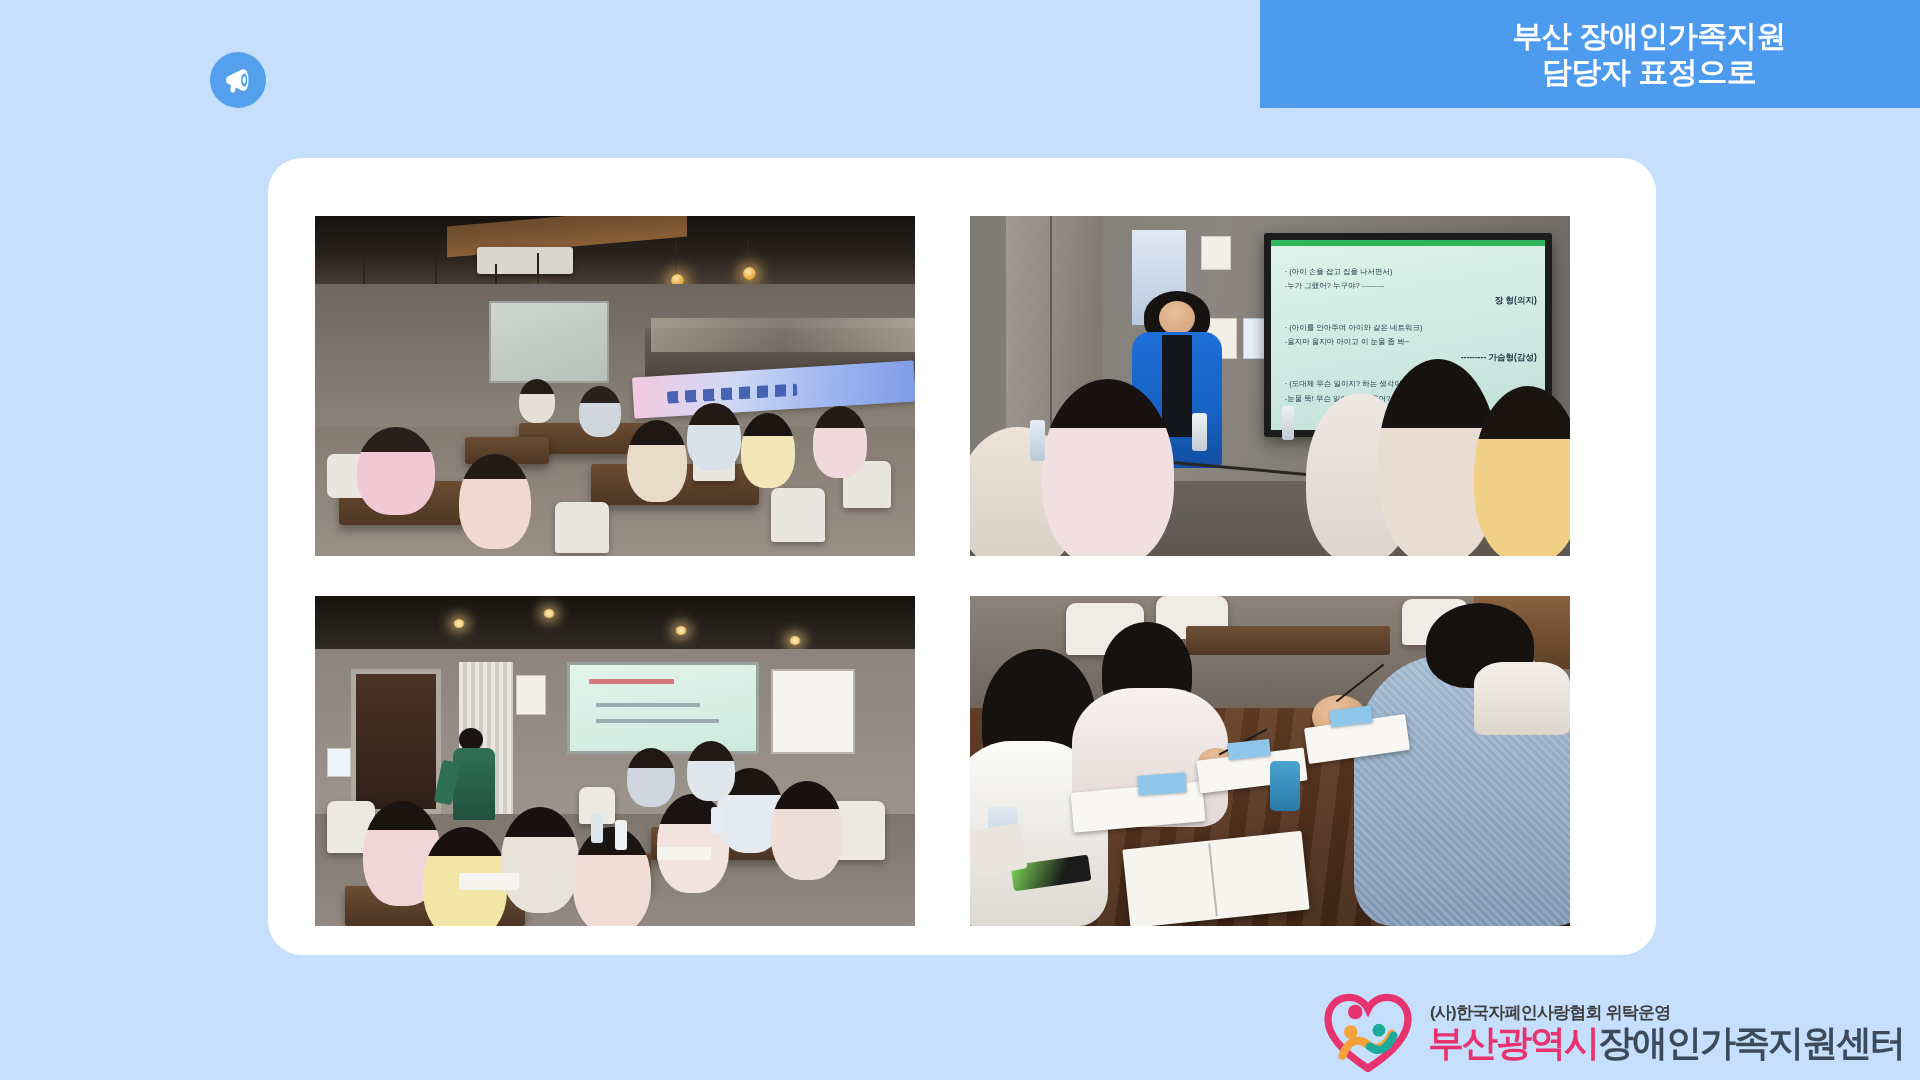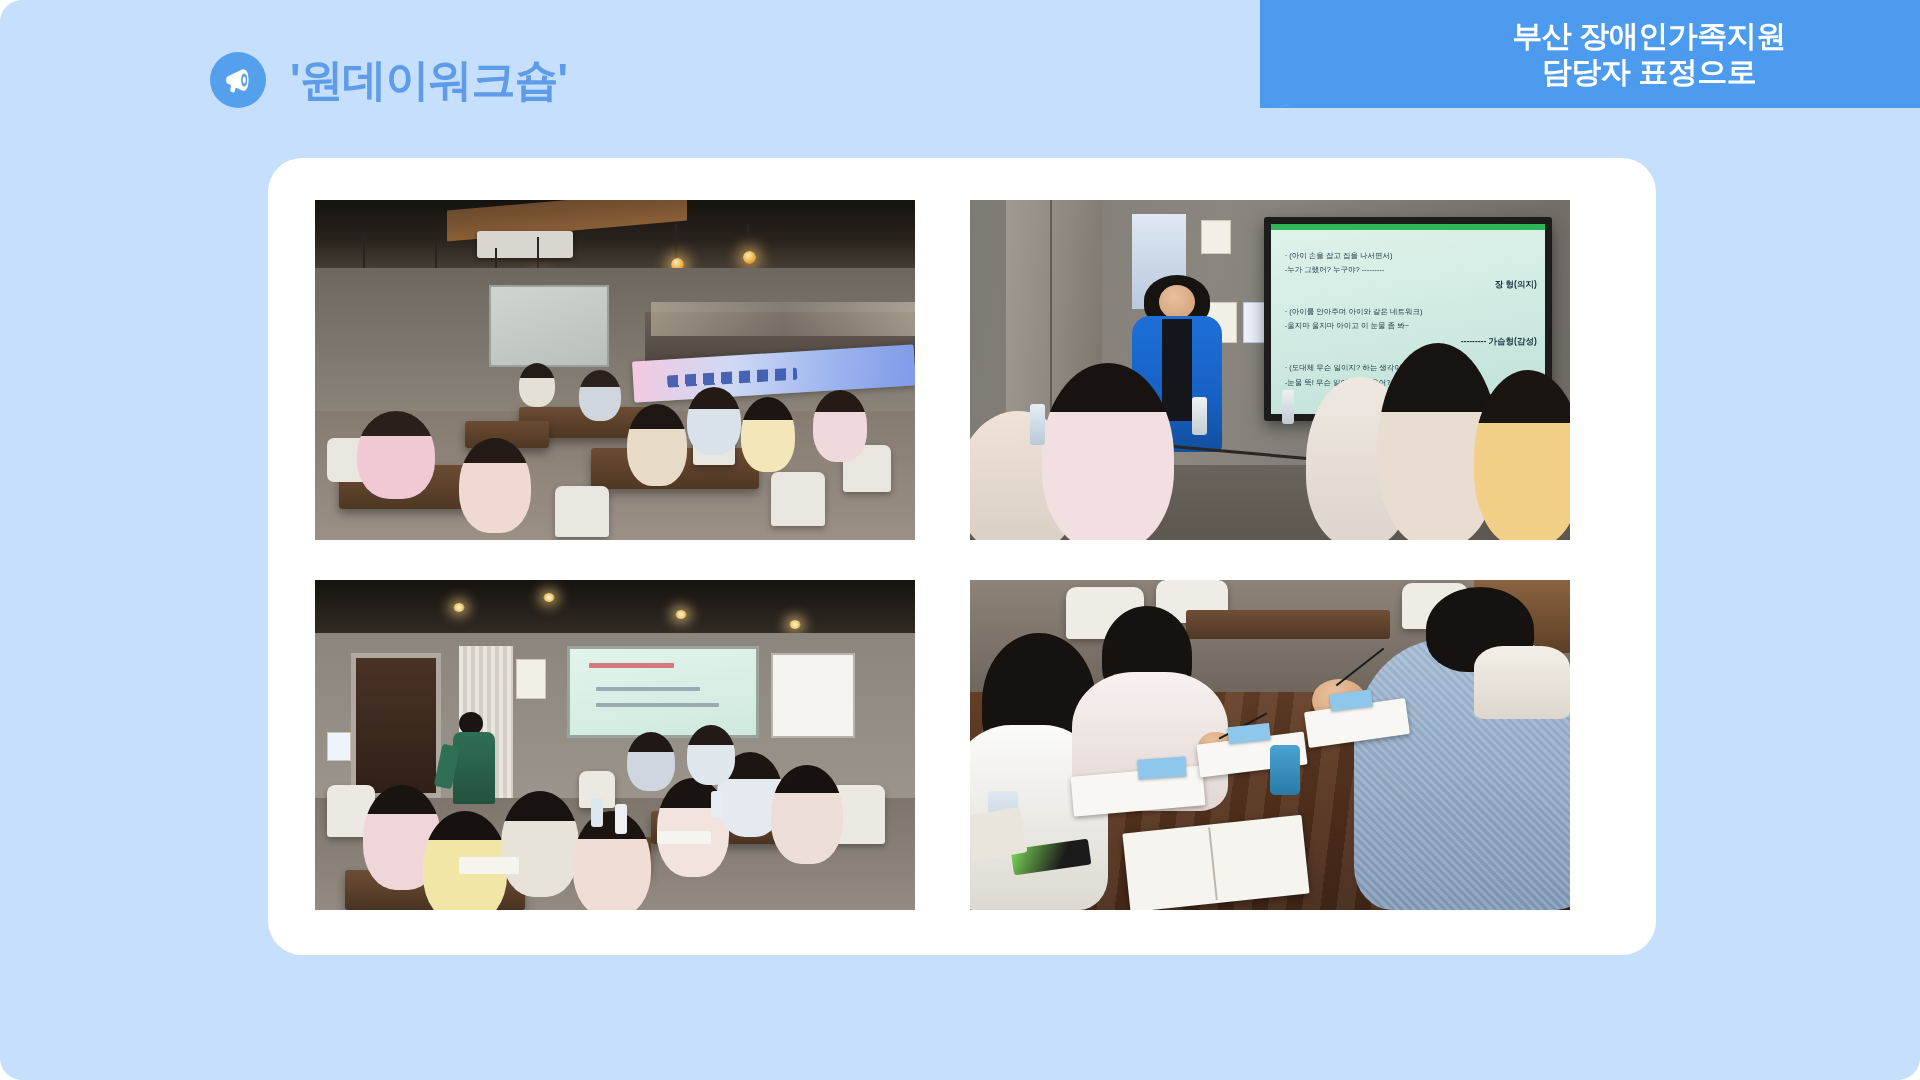--- a/index.html
+++ b/index.html
@@ -10,21 +10,20 @@
     height: 1080px;
     overflow: hidden;
     font-family: "Liberation Sans", "DejaVu Sans", sans-serif;
   }
 
   #slide {
     position: relative;
     width: 1920px;
     height: 1080px;
     background: #c5dffd;
-    border-radius: 22px;
   }
 
   
   .header-banner {
     position: absolute;
     top: 0;
     right: 0;
     width: 660px;
     height: 108px;
   }
@@ -89,21 +88,21 @@
     top: 158px;
     width: 1388px;
     height: 797px;
     background: #ffffff;
     border-radius: 34px;
   }
 
   .photo-grid {
     position: absolute;
     left: 47px;
-    top: 42px;
+    top: 58px;
     width: 1294px;
     display: grid;
     grid-template-columns: 600px 600px;
     grid-template-rows: 340px 330px;
     column-gap: 55px;
     row-gap: 40px;
   }
 
   .photo {
     position: relative;
@@ -390,21 +389,20 @@
 
   <div class="title-row">
     <div class="megaphone-badge">
       <svg width="36" height="36" viewBox="0 0 36 36" aria-hidden="true">
         <path d="M7.5 14.5 L22 7.5 C25.5 6 28.5 9.5 28.5 18 C28.5 26.5 25.5 30 22 28.5 L7.5 21.5 C5.8 20.8 5.8 15.2 7.5 14.5 Z" fill="#ffffff"></path>
         <ellipse cx="24.2" cy="18" rx="3.1" ry="6.6" fill="#55a0ed"></ellipse>
         <ellipse cx="24.2" cy="18" rx="1.5" ry="3.6" fill="#ffffff"></ellipse>
         <path d="M11 22.5 L16 24.8 L14.5 30 C13.4 31.2 10.6 30.4 10.3 28.6 Z" fill="#ffffff"></path>
       </svg>
     </div>
-    <div class="slide-title">'원데이워크숍'</div>
   </div>
 
   <div class="content-card">
     <div class="photo-grid">
 
       <div class="photo p1">
         <div class="photo-canvas">
           <div class="p-layer ceiling"></div>
           <div class="p-layer woodbeam"></div>
           <div class="p-layer ac"></div>
@@ -591,14 +589,32 @@
           <div class="p-layer bottle" style="left:3%;top:64%;width:5%;height:16%"></div>
           <div class="p-layer snack" style="left:7%;top:80%;width:13%;height:8%;transform:rotate(-8deg)"></div>
           <div class="p-layer" style="left:0%;top:70%;width:9%;height:14%;background:#e9e5dd;border-radius:3px;transform:rotate(-10deg)"></div>
         </div>
         <span class="photo-label">참가자들이 원목 테이블에서 포스트잇과 교재로 활동하는 근접 사진</span>
       </div>
 
     </div>
   </div>
 
+  <div class="footer-logo">
+    <div class="logo-mark">
+      <svg viewBox="0 0 100 88" aria-hidden="true">
+        <path d="M50 84 C22 66 6 48 6 30 C6 15 17 6 29 6 C38 6 46 11 50 19 C54 11 62 6 71 6 C83 6 94 15 94 30 C94 48 78 66 50 84 Z" fill="none" stroke="#e8336e" stroke-width="8" stroke-linecap="round"></path>
+        <circle cx="36" cy="22" r="8" fill="#e8336e"></circle>
+        <circle cx="31" cy="44" r="7.5" fill="#f6a23c"></circle>
+        <circle cx="62" cy="42" r="7" fill="#1aab9b"></circle>
+        <path d="M22 70 C28 52 40 50 50 58 C60 66 70 60 76 46" fill="none" stroke="#f6a23c" stroke-width="9" stroke-linecap="round"></path>
+        <path d="M52 60 C62 68 72 62 78 48" fill="none" stroke="#1aab9b" stroke-width="9" stroke-linecap="round"></path>
+      </svg>
+    </div>
+    <div class="logo-text">
+      <div class="logo-sub">(사)한국자폐인사랑협회 위탁운영</div>
+      <div class="logo-main">
+        <span class="city">부산광역시</span><span class="center">장애인가족지원센터</span>
+      </div>
+    </div>
+  </div>
 
 </div>
 
 </body></html>

